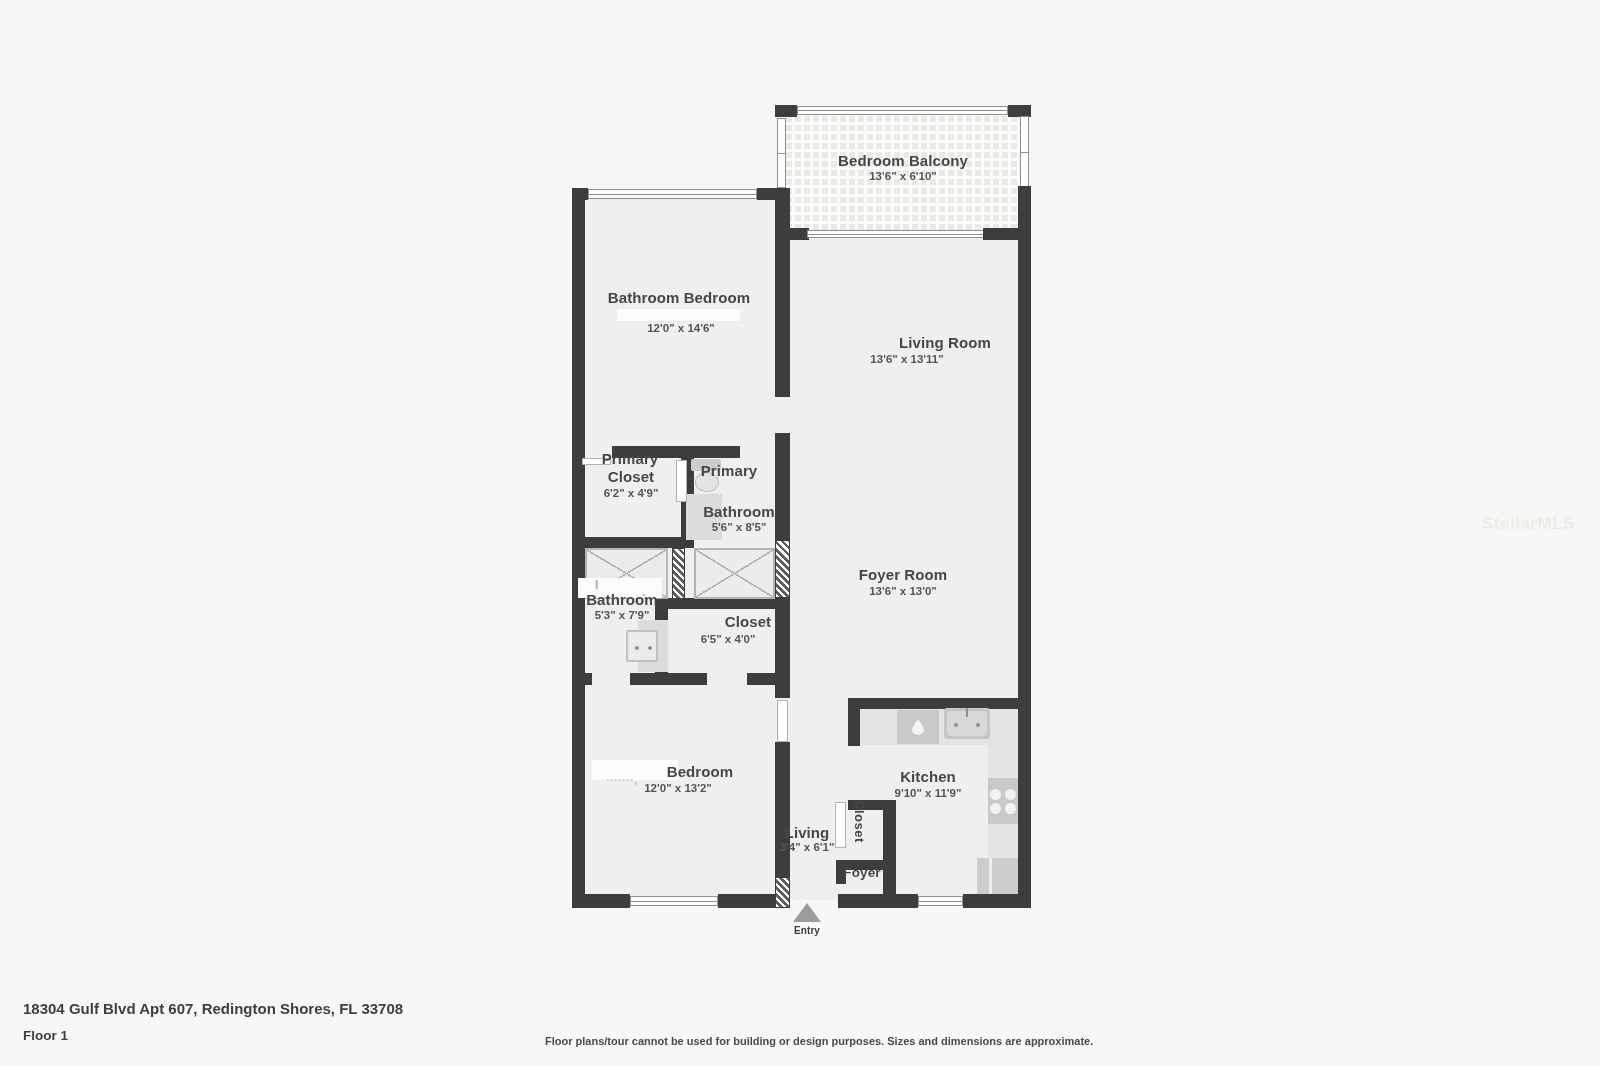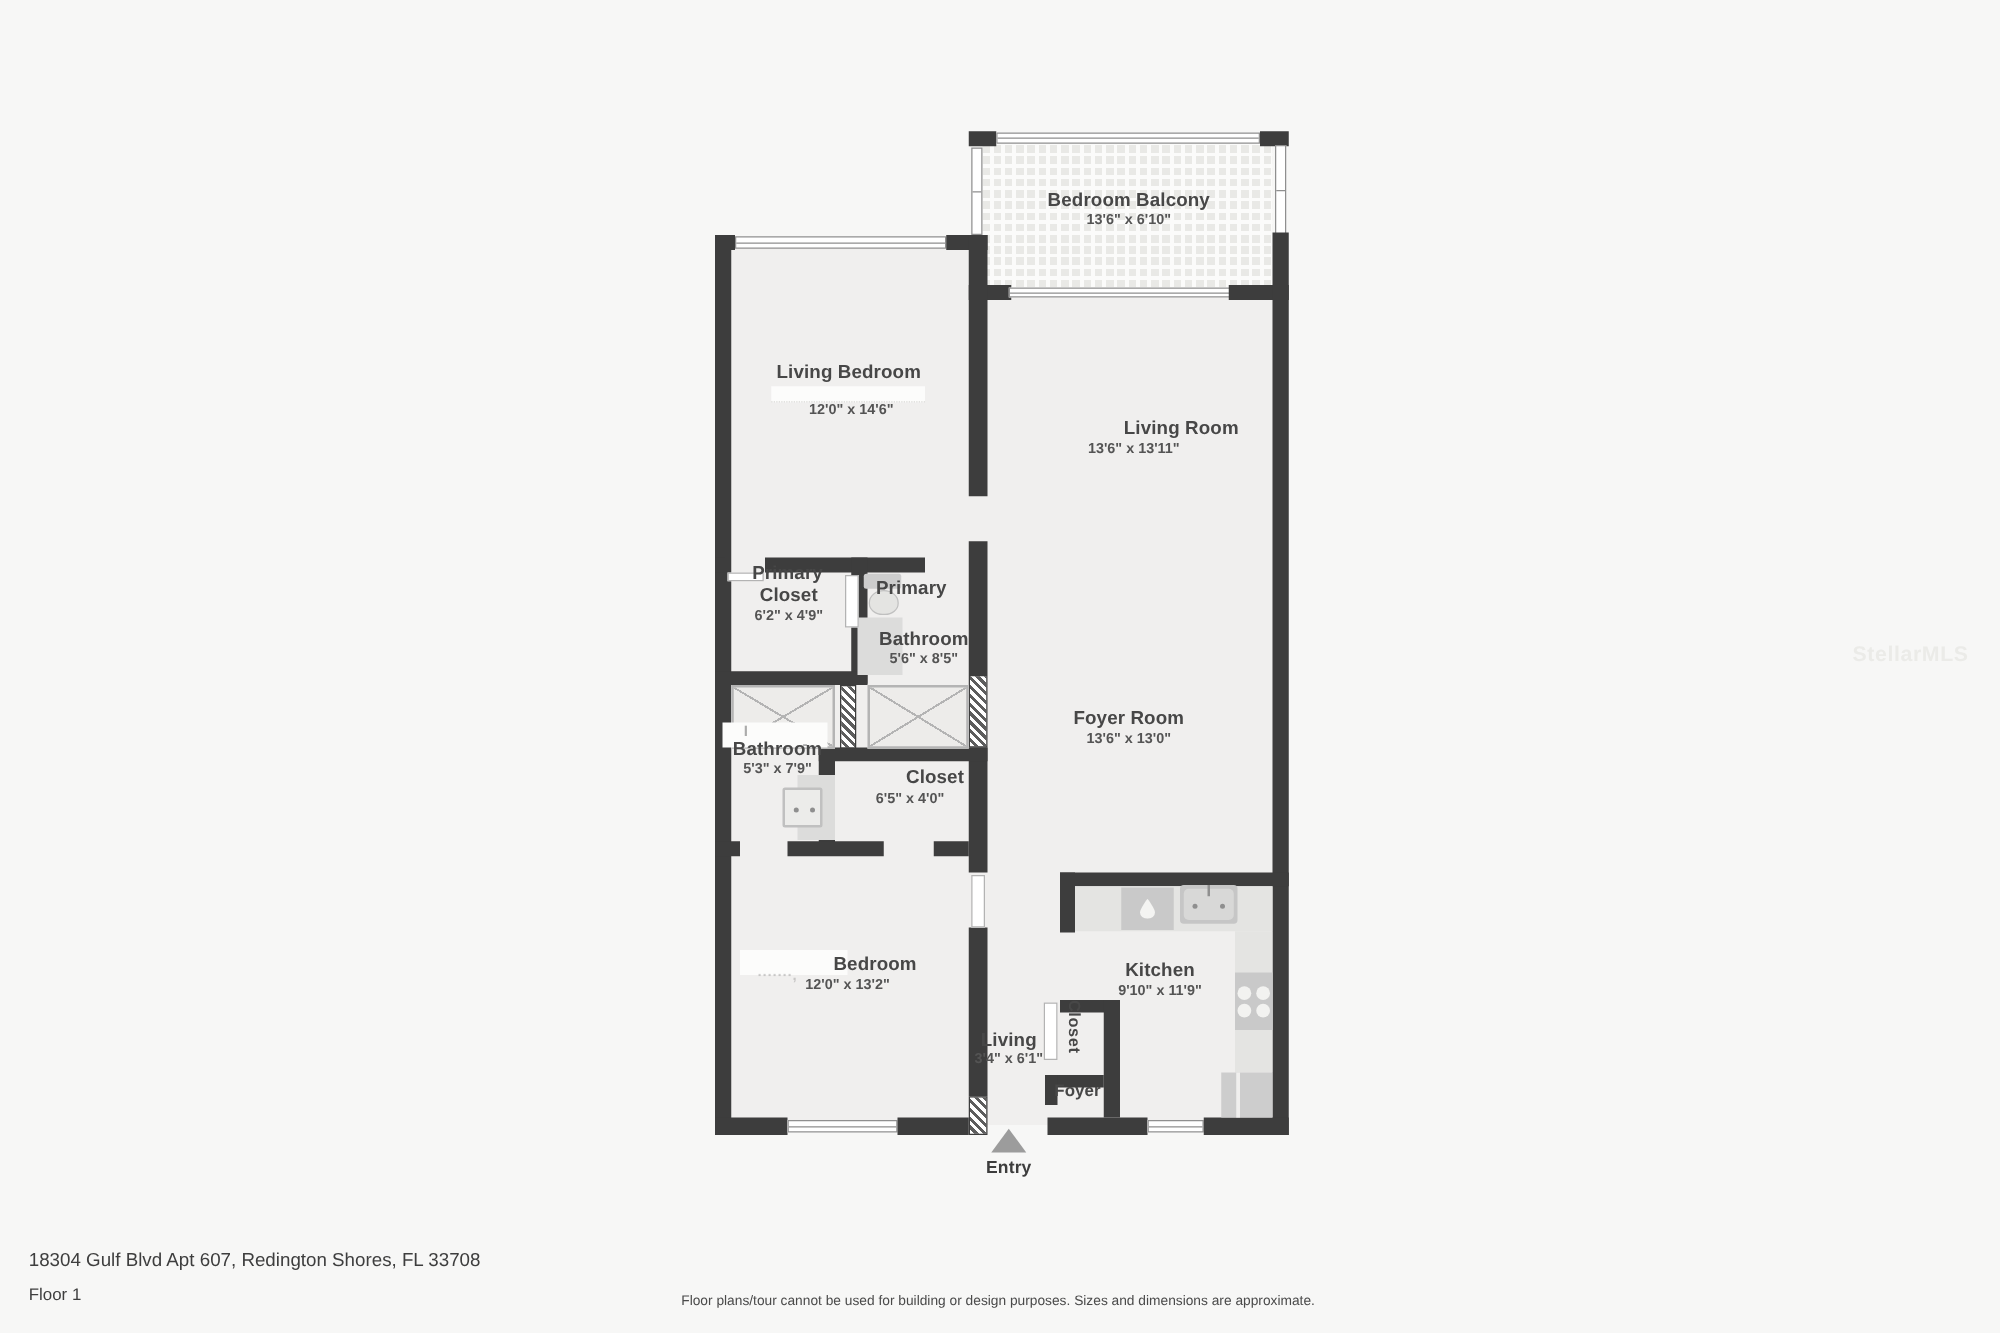--- a/index.html
+++ b/index.html
@@ -23,21 +23,21 @@
   .rdims{position:absolute;transform:translateX(-50%);font-size:11.5px;line-height:1.1;font-weight:700;
          color:#545454;white-space:nowrap;}
   .patch{position:absolute;background:#fcfcfb;}
   .leaf{position:absolute;background:#fff;border:1px solid #b3b3b3;box-sizing:border-box;}
   .fix{position:absolute;}
   .dot{position:absolute;width:4px;height:4px;border-radius:50%;background:#8f8f8f;}
   .burner{width:11px;height:11px;border-radius:50%;background:#f2f2f0;}
   .remnant{position:absolute;font-weight:700;color:#6a6a6a;opacity:.55;font-size:12px;white-space:nowrap;}
   .vert-label{position:absolute;writing-mode:vertical-rl;font-size:13px;font-weight:700;color:#474747;letter-spacing:.5px;}
   .tri{position:absolute;width:0;height:0;border-left:14px solid transparent;border-right:14px solid transparent;border-bottom:19px solid #9c9c9c;}
-  .footer-line{position:absolute;font-weight:400;color:#3e3e3e;}
+  .footer-line{position:absolute;font-weight:700;color:#3e3e3e;}
   .watermark{position:absolute;font-size:17px;font-weight:700;color:#ebebe8;letter-spacing:.5px;}
 </style>
 </head>
 <body>
 
 <div class="canvas">
 
   <div class="f" style="left:578px;top:194px;width:212px;height:706px;"></div>
   <div class="f" style="left:782px;top:233px;width:242px;height:667px;"></div>
   <div class="balcony-floor" style="left:786px;top:114px;width:232px;height:116px;"></div>
@@ -140,21 +140,21 @@
   <div class="patch" style="left:617px;top:309px;width:123px;height:12px;border-bottom:1px dotted #d8d8d5;"></div>
   <div class="patch" style="left:578px;top:578px;width:84px;height:20px;"></div>
   <span class="remnant" style="left:595px;top:578px;">I</span>
   <span class="remnant" style="left:642px;top:588px;">-</span>
   <div class="patch" style="left:592px;top:760px;width:86px;height:20px;"></div>
   <span class="remnant" style="left:606px;top:773px;opacity:.3;">·······,</span>
 
   <div class="rname" style="left:903px;top:152px;">Bedroom Balcony</div>
   <div class="rdims" style="left:903px;top:170px;">13'6" x 6'10"</div>
 
-  <div class="rname" style="left:679px;top:289px;">Living Bedroom</div>
+  <div class="rname" style="left:679px;top:289px;">Bathroom Bedroom</div>
   <div class="rdims" style="left:681px;top:322px;">12'0" x 14'6"</div>
 
   <div class="rname" style="left:945px;top:334px;">Living Room</div>
   <div class="rdims" style="left:907px;top:353px;">13'6" x 13'11"</div>
 
   <div class="rname" style="left:630px;top:450px;">Primary</div>
   <div class="rname" style="left:631px;top:468px;">Closet</div>
   <div class="rdims" style="left:631px;top:487px;">6'2" x 4'9"</div>
 
   <div class="rname" style="left:729px;top:462px;">Primary</div>
@@ -176,21 +176,21 @@
   <div class="rname" style="left:928px;top:768px;">Kitchen</div>
   <div class="rdims" style="left:928px;top:787px;">9'10" x 11'9"</div>
 
   <div class="rname" style="left:807px;top:824px;">Living</div>
   <div class="rdims" style="left:807px;top:841px;">3'4" x 6'1"</div>
 
   <div class="vert-label" style="left:852px;top:800px;height:56px;">Closet</div>
   <div class="rname" style="left:862px;top:865px;font-size:13.5px;">Foyer</div>
 
   <div class="tri" style="left:793px;top:903px;"></div>
-  <div class="rname" style="left:807px;top:925px;font-size:14px;color:#3d3d3d;">Entry</div>
+  <div class="rname" style="left:807px;top:925px;font-size:10px;color:#3d3d3d;">Entry</div>
 
   <div class="watermark" style="left:1482px;top:514px;">StellarMLS</div>
 
   <div class="footer-line" style="left:23px;top:1000px;font-size:15px;">18304 Gulf Blvd Apt 607, Redington Shores, FL 33708</div>
   <div class="footer-line" style="left:23px;top:1028px;font-size:13.5px;">Floor 1</div>
   <div class="footer-line" style="left:545px;top:1035px;font-size:11px;color:#4a4a4a;">Floor plans/tour cannot be used for building or design purposes. Sizes and dimensions are approximate.</div>
 
 </div>
 
 </body></html>

